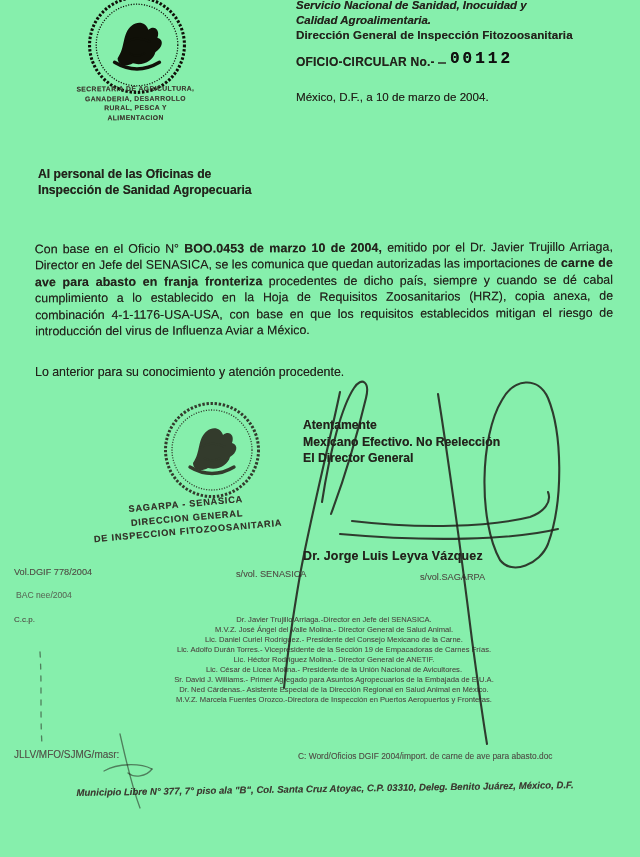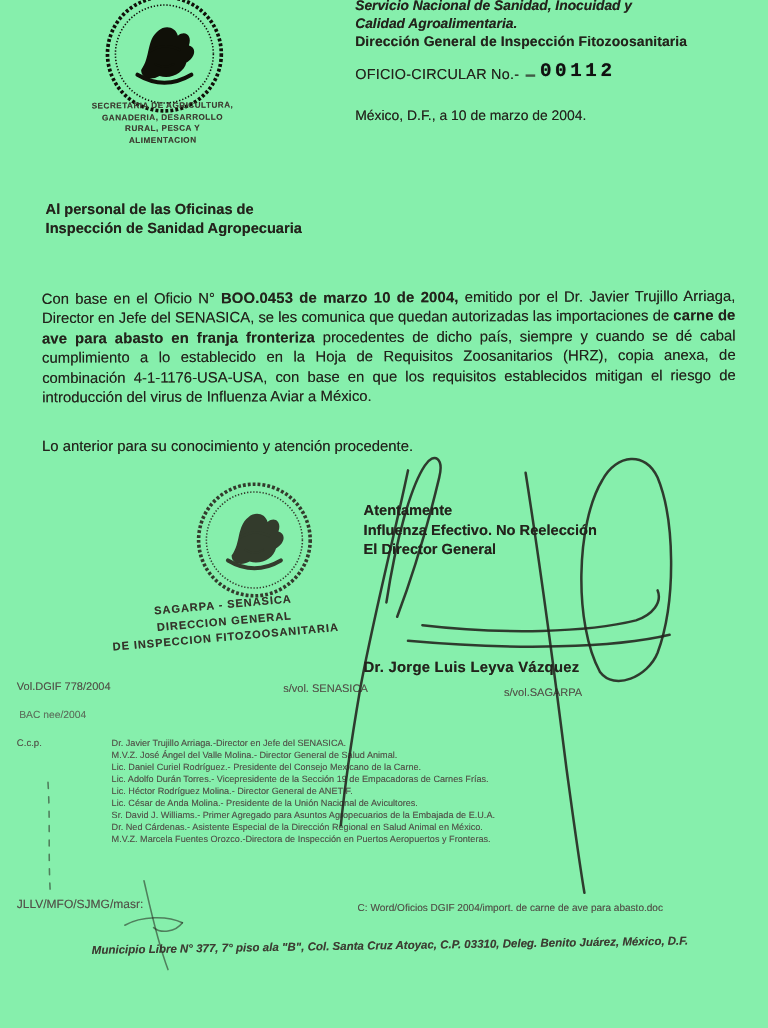--- a/index.html
+++ b/index.html
@@ -8,35 +8,35 @@
     background:#e9e9e6;
     font-family:"Liberation Sans","DejaVu Sans",sans-serif;
   }
   #page{
     position:relative;width:640px;height:857px;overflow:hidden;
     background:#86efac;
     color:#23231c;
   }
   .abs{position:absolute;}
   .ink{color:#23231c;text-shadow:0 0 .5px rgba(30,30,20,.55);}
-  .faint{color:#53534a;text-shadow:0 0 .4px rgba(60,60,50,.4);}
+  .faint{color:#53534a;text-shadow:0 0 .4px rgba(60,60,50,.4);text-align:center;}
 
   
   .seal-top{left:86px;top:-6px;width:102px;height:86px;filter:blur(.35px) contrast(1.05);}
   .seal-top svg{width:102px;height:102px;}
   .secretariat{
     left:28px;top:84px;width:215px;text-align:center;
     font-size:6.8px;line-height:9.6px;letter-spacing:.4px;
     color:#3e3e32;font-weight:bold;text-transform:uppercase;
     text-shadow:0 0 .5px rgba(50,50,40,.5);
     transform:rotate(-.4deg);
   }
   .agency{left:296px;top:-2px;font-style:italic;font-size:11.5px;line-height:14.5px;font-weight:bold;}
   .directorate{left:296px;top:28px;font-size:11.6px;font-weight:bold;letter-spacing:.1px;}
-  .oficio-row{left:296px;top:55px;font-size:12px;font-weight:normal;letter-spacing:.2px;}
+  .oficio-row{left:296px;top:55px;font-size:12px;font-weight:bold;letter-spacing:.2px;}
   .stamp-number{
     left:450px;top:50px;
     font-family:"Liberation Mono","DejaVu Sans Mono",monospace;
     font-weight:bold;font-size:16px;letter-spacing:3px;color:#101010;
     text-shadow:0 0 .6px rgba(0,0,0,.7);
   }
   .stamp-tick{left:438px;top:62px;width:8px;height:2px;background:#2a2a24;opacity:.75;}
   .dateline{left:296px;top:90px;font-size:11.6px;}
 
   
@@ -146,38 +146,38 @@
       </svg>
   </div>
   <div class="abs stamp-caption">
     <span>SAGARPA - SENASICA</span><br>
     <span>DIRECCION GENERAL</span><br>
     <span>DE INSPECCION FITOZOOSANITARIA</span>
   </div>
 
   <div class="abs atentamente ink">
     <span>Atentamente</span><br>
-    <span>Influenza Efectivo. No Reelección</span><br>
+    <span>Mexicano Efectivo. No Reelección</span><br>
     <span>El Director General</span>
   </div>
   <div class="abs signer-name ink">Dr. Jorge Luis Leyva Vázquez</div>
 
   <div class="abs ref-vol faint">Vol.DGIF 778/2004</div>
   <div class="abs ref-svol1 faint">s/vol. SENASICA</div>
   <div class="abs ref-svol2 faint">s/vol.SAGARPA</div>
   <div class="abs ref-bac faint">BAC nee/2004</div>
 
   <div class="abs ccp-label faint">C.c.p.</div>
   <div class="abs ccp-list faint">
     <div>Dr. Javier Trujillo Arriaga.-Director en Jefe del SENASICA.</div>
     <div>M.V.Z. José Ángel del Valle Molina.- Director General de Salud Animal.</div>
     <div>Lic. Daniel Curiel Rodríguez.- Presidente del Consejo Mexicano de la Carne.</div>
     <div>Lic. Adolfo Durán Torres.- Vicepresidente de la Sección 19 de Empacadoras de Carnes Frías.</div>
     <div>Lic. Héctor Rodríguez Molina.- Director General de ANETIF.</div>
-    <div>Lic. César de Anda Molina.- Presidente de la Unión Nacional de Avicultores.</div>
+    <div>Lic. César de Licea Molina.- Presidente de la Unión Nacional de Avicultores.</div>
     <div>Sr. David J. Williams.- Primer Agregado para Asuntos Agropecuarios de la Embajada de E.U.A.</div>
     <div>Dr. Ned Cárdenas.- Asistente Especial de la Dirección Regional en Salud Animal en México.</div>
     <div>M.V.Z. Marcela Fuentes Orozco.-Directora de Inspección en Puertos Aeropuertos y Fronteras.</div>
   </div>
 
   <div class="abs initials faint">JLLV/MFO/SJMG/masr:</div>
   <div class="abs fileref faint">C: Word/Oficios DGIF 2004/import. de carne de ave para abasto.doc</div>
   <div class="abs address">Municipio Libre N° 377, 7° piso ala "B", Col. Santa Cruz Atoyac, C.P. 03310, Deleg. Benito Juárez, México, D.F.</div>
 
   <svg class="abs pen-overlay" viewBox="0 0 640 857" aria-hidden="true">

